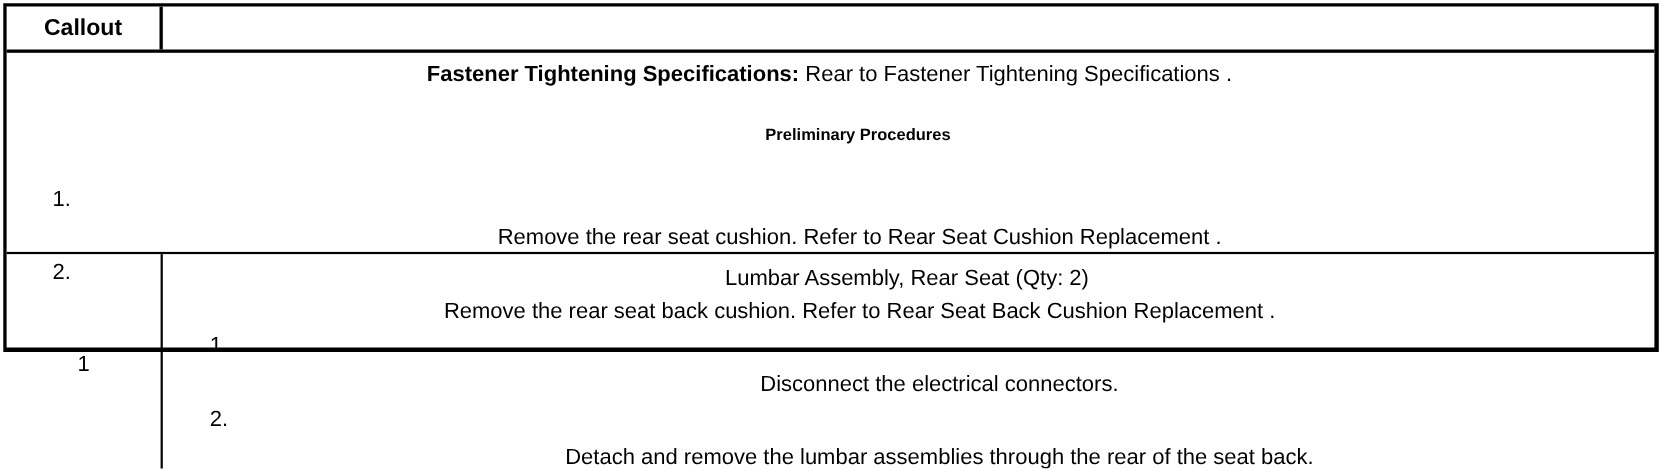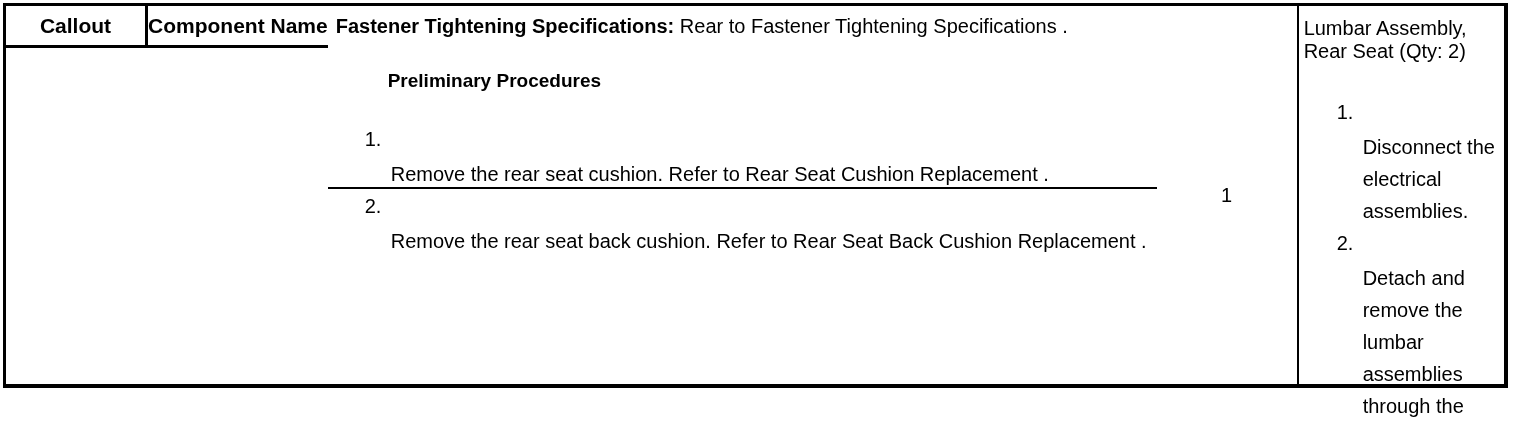--- a/index.html
+++ b/index.html
@@ -11,27 +11,28 @@
     background: #ffffff;
     font-family: "Liberation Sans", sans-serif;
     color: #000000;
     position: relative;
   }
   .spec-table {
     position: absolute;
     left: 3px;
     top: 3px;
     width: 1505px;
-    height: 385px;
+    height: 317px;
     border-style: solid;
     border-color: #000000;
     border-width: 3px 4px 4px 3px;
     background: #ffffff;
     display: flex;
-    flex-direction: row;
+    flex-direction: column;
+    text-align: center;
   }
   .row { display: flex; }
   .header-row {
     height: 42px;
     border-bottom: 3px solid #000000;
     flex: none;
   }
   .callout-col {
     width: 142px;
     flex: none;
@@ -54,21 +55,21 @@
     font-size: 20px;
   }
   .b { font-weight: bold; margin-top: 48px; }
   .spec-line {
     margin: 0;
     font-size: 20px;
     line-height: 23px;
   }
   .prelim-heading {
     margin: 31px 0 12px 52px;
-    font-size: 19px;
+    font-size: 15px;
     line-height: 23px;
   }
   .olist { }
   .prelim-list {
     margin-top: 31px;
     margin-left: 29px;
   }
   .li {
     display: flex;
     font-size: 20px;
@@ -105,21 +106,20 @@
     margin-left: 33px;
   }
 </style>
 </head>
 <body>
 
 <div class="spec-table">
 
   <div class="row header-row">
     <div class="callout-col header-cell">Callout</div>
-    <div class="name-col header-cell">Component Name</div>
   </div>
 
   <div class="span-row">
     <p class="spec-line"><span class="b">Fastener Tightening Specifications:</span><span> Rear to Fastener Tightening Specifications .</span></p>
 
     <p class="prelim-heading b">Preliminary Procedures</p>
 
     <div class="olist prelim-list">
       <div class="li">
         <span class="num">1.</span>
@@ -134,21 +134,21 @@
 
   <div class="row data-row">
     <div class="callout-col callout-cell">1</div>
     <div class="name-col component-cell">
       <p class="comp-name">Lumbar Assembly, Rear Seat (Qty: 2)</p>
 
 
       <div class="olist tip-list">
         <div class="li">
           <span class="num">1.</span>
-          <span class="txt">Disconnect the electrical assemblies.</span>
+          <span class="txt">Disconnect the electrical connectors.</span>
         </div>
         <div class="li">
           <span class="num">2.</span>
           <span class="txt">Detach and remove the lumbar assemblies through the rear of the seat back.</span>
         </div>
       </div>
     </div>
   </div>
 
 </div>

